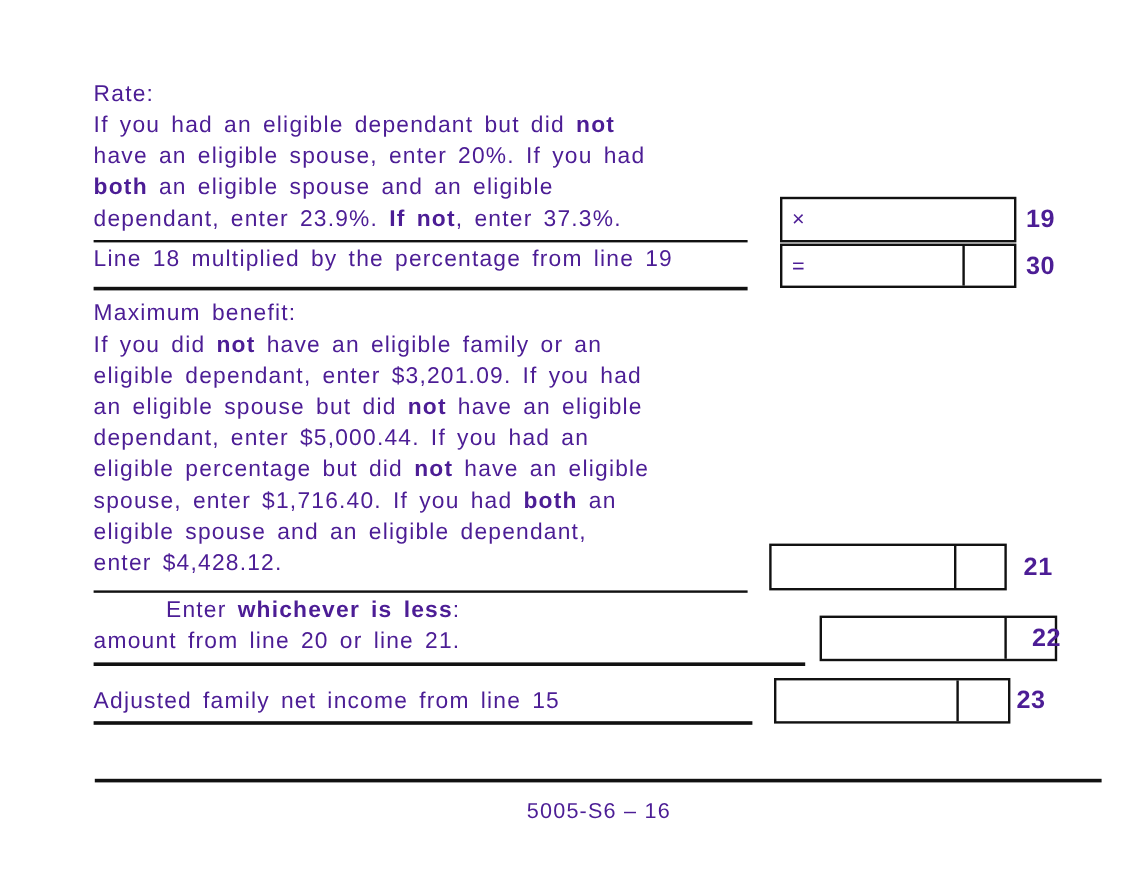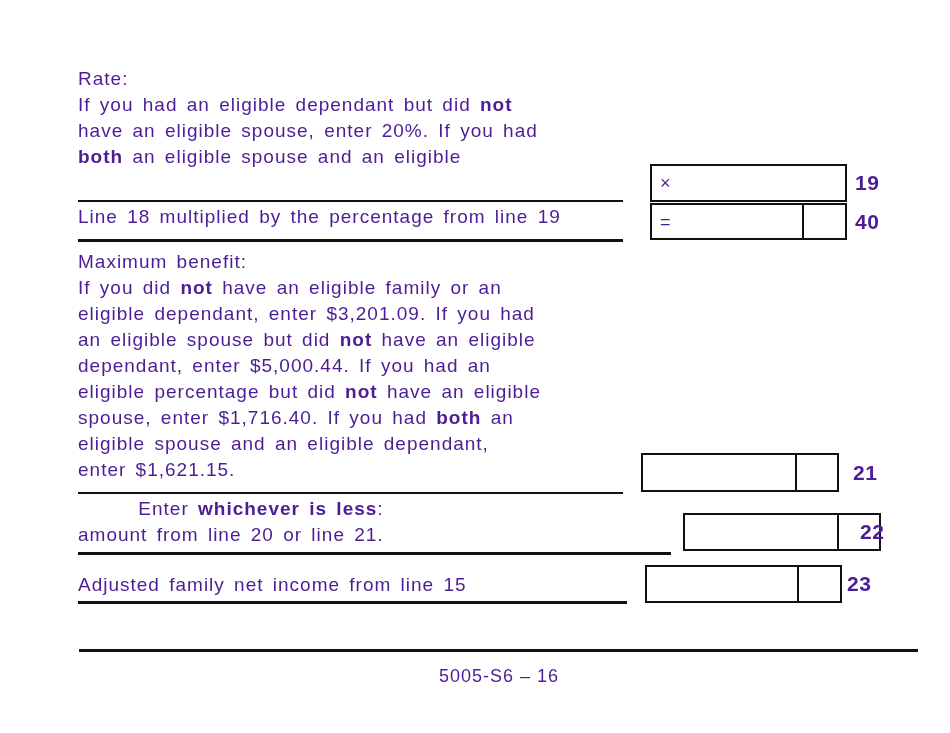--- a/index.html
+++ b/index.html
@@ -69,49 +69,50 @@
 </head>
 <body>
 
 <div class="page">
 
   <div class="txt" style="left:54px; top:66px;">
       <div class="tline"><span>Rate:</span></div>
       <div class="tline"><span>If you had an eligible dependant but did </span><b>not</b></div>
       <div class="tline"><span>have an eligible spouse, enter 20%. If you had</span></div>
       <div class="tline"><b>both</b><span> an eligible spouse and an eligible</span></div>
+      <div class="tline"><span>dependant, enter 23.9%. </span><b>If not</b><span>, enter 37.3%.</span></div>
     </div>
   <div class="rule" style="left:54px; top:200px; width:545px;"></div>
 
   <div class="txt" style="left:54px; top:204px;">
     <div class="tline">Line 18 multiplied by the percentage from line 19</div>
   </div>
   <div class="rule" style="left:54px; top:239px; width:545px; height:3px;"></div>
 
   <div class="field-box" style="left:626px; top:164px; width:197px; height:38px;">
     <span class="operator">×</span>
   </div>
   <div class="line-number" style="left:831px; top:164px; height:38px;">19</div>
 
   <div class="field-box" style="left:626px; top:203px; width:197px; height:37px;">
     <span class="operator">=</span>
     <span class="cents-divider" style="left:150px;"></span>
   </div>
-  <div class="line-number" style="left:831px; top:203px; height:37px;">40</div>
+  <div class="line-number" style="left:831px; top:203px; height:37px;">30</div>
 
   <div class="txt" style="left:54px; top:249px;">
       <div class="tline"><span>Maximum benefit:</span></div>
       <div class="tline"><span>If you did </span><b>not</b><span> have an eligible family or an</span></div>
       <div class="tline"><span>eligible dependant, enter $3,201.09. If you had</span></div>
       <div class="tline"><span>an eligible spouse but did </span><b>not</b><span> have an eligible</span></div>
       <div class="tline"><span>dependant, enter $5,000.44. If you had an</span></div>
       <div class="tline"><span>eligible percentage but did </span><b>not</b><span> have an eligible</span></div>
       <div class="tline"><span>spouse, enter $1,716.40. If you had </span><b>both</b><span> an</span></div>
       <div class="tline"><span>eligible spouse and an eligible dependant,</span></div>
-      <div class="tline"><span>enter $1,621.15.</span></div>
+      <div class="tline"><span>enter $4,428.12.</span></div>
     </div>
   <div class="rule" style="left:54px; top:492px; width:545px;"></div>
 
   <div class="field-box" style="left:617px; top:453px; width:198px; height:39px;">
     <span class="cents-divider" style="left:152px;"></span>
   </div>
   <div class="line-number" style="left:829px; top:453px; height:39px;">21</div>
 
   <div class="txt" style="left:54px; top:496px;text-align:right;">
       <div class="tline"><span>Enter </span><b>whichever is less</b><span>:</span></div>

